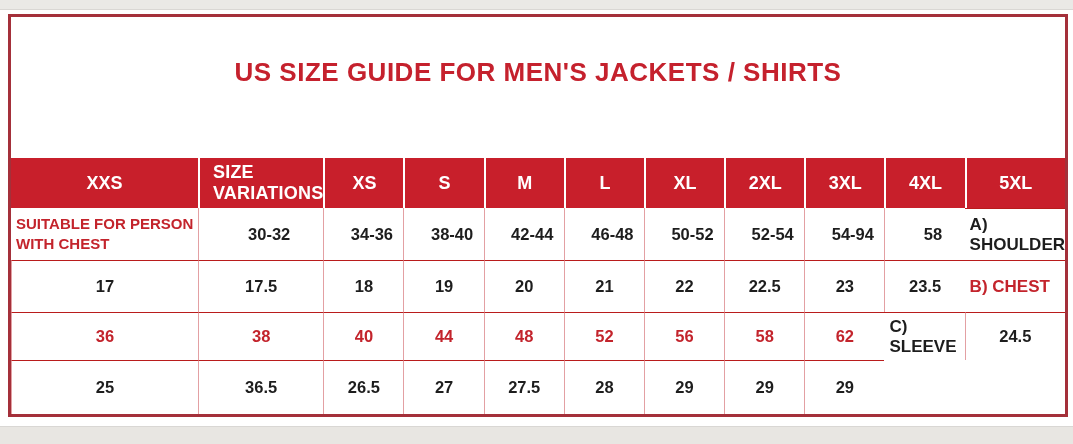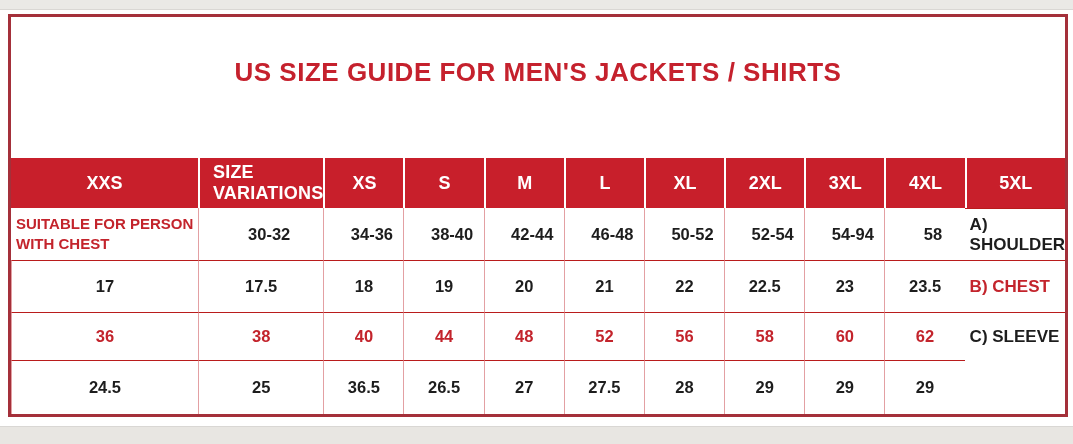--- a/index.html
+++ b/index.html
@@ -124,21 +124,20 @@
 
       <div class="cell td col0 row-label red-text">B) CHEST</div>
       <div class="cell td red-text">36</div>
       <div class="cell td red-text">38</div>
       <div class="cell td red-text">40</div>
       <div class="cell td red-text">44</div>
       <div class="cell td red-text">48</div>
       <div class="cell td red-text">52</div>
       <div class="cell td red-text">56</div>
       <div class="cell td red-text">58</div>
-      <div class="cell td red-text">60</div>
       <div class="cell td red-text">62</div>
 
       <div class="cell td col0 row-label">C) SLEEVE</div>
       <div class="cell td">24.5</div>
       <div class="cell td">25</div>
       <div class="cell td">36.5</div>
       <div class="cell td">26.5</div>
       <div class="cell td">27</div>
       <div class="cell td">27.5</div>
       <div class="cell td">28</div>

